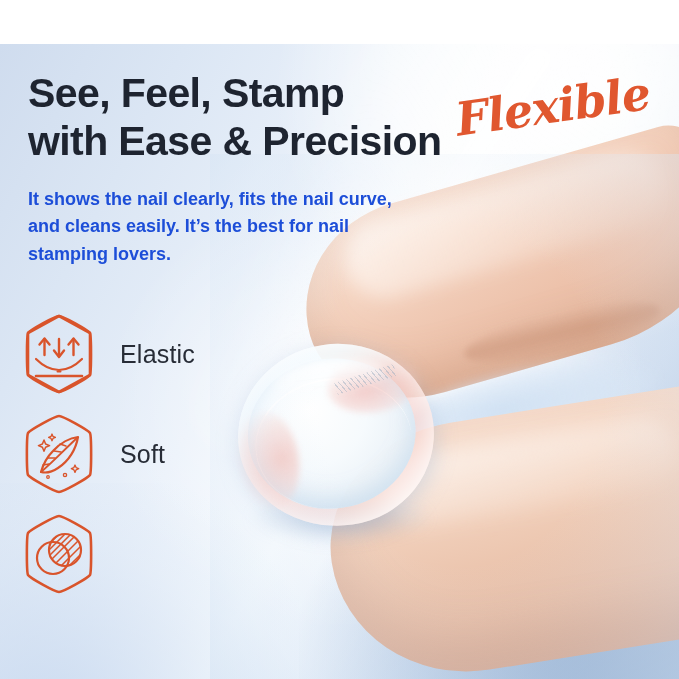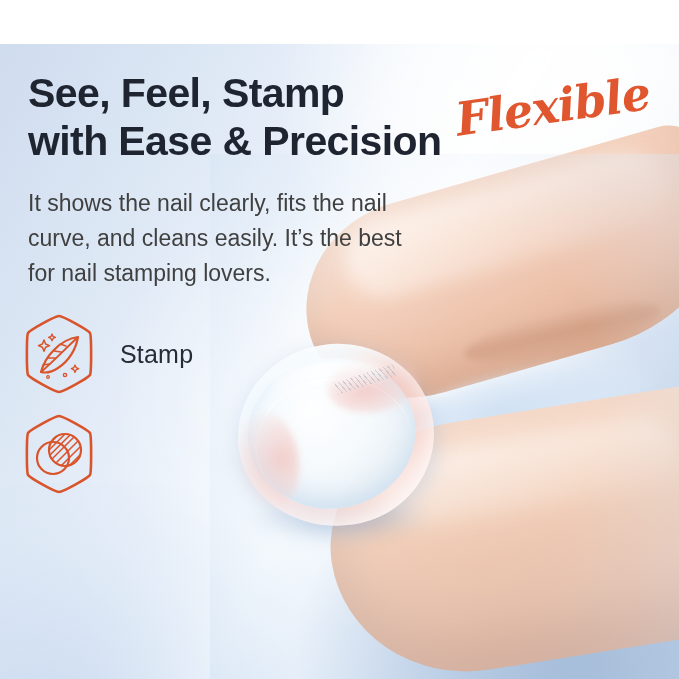--- a/index.html
+++ b/index.html
@@ -287,24 +287,24 @@
     font-weight: 700;
     letter-spacing: -1px;
     transform: rotate(-8deg);
     text-align: left;
   }
   .subcopy {
     position: absolute;
     left: 28px;
     top: 142px;
     width: 400px;
-    color: #404040;
-    font-size: 23px;
+    color: #1d4ed8;
+    font-size: 18px;
     line-height: 1.52;
-    font-weight: 400;
+    font-weight: 700;
   }
 
   
   .features {
     position: absolute;
     left: 20px;
     top: 260px;
     width: 300px;
   }
   .feature-row {
@@ -362,20 +362,44 @@
     <div class="photo-blend"></div>
   </div>
 
   <div class="headline">See, Feel, Stamp
 with Ease &amp; Precision</div>
   <div class="flexible">Flexible</div>
   <div class="subcopy">It shows the nail clearly, fits the nail curve, and cleans easily. It’s the best for nail stamping lovers.</div>
 
   <div class="features">
 
+    <div class="feature-row">
+      <div class="hex">
+        <svg viewBox="0 0 78 82" fill="none" stroke="#d9542b" stroke-width="2.4" stroke-linecap="round" stroke-linejoin="round">
+          <path d="M39 3 L70 20 V62 L39 79 L8 62 V20 Z" rx="8" stroke-width="2.6" style="stroke-linejoin:round"></path>
+          <path d="M39 3 C43 3 68 17 70 20 C71.5 23 71.5 59 70 62 C68 65 43 79 39 79
+                   C35 79 10 65 8 62 C6.5 59 6.5 23 8 20 C10 17 35 3 39 3 Z"></path>
+
+          <path d="M24.5 42 V26"></path>
+          <path d="M19.5 31.5 L24.5 25.5 L29.5 31.5"></path>
+
+          <path d="M39 26 V43"></path>
+          <path d="M34 37.5 L39 44 L44 37.5"></path>
+
+          <path d="M53.5 42 V26"></path>
+          <path d="M48.5 31.5 L53.5 25.5 L58.5 31.5"></path>
+
+          <path d="M16 46 C24 54 32 57 39 57 C46 57 54 54 62 46" stroke-width="2.2"></path>
+          <path d="M37.5 58.5 h3" stroke-width="2"></path>
+
+          <path d="M16 63 H62" stroke-width="2.6"></path>
+        </svg>
+      </div>
+      <div class="feature-label">Elastic</div>
+    </div>
 
     <div class="feature-row">
       <div class="hex">
         <svg viewBox="0 0 78 82" fill="none" stroke="#d9542b" stroke-width="2.4" stroke-linecap="round" stroke-linejoin="round">
           <path d="M39 3 C43 3 68 17 70 20 C71.5 23 71.5 59 70 62 C68 65 43 79 39 79
                    C35 79 10 65 8 62 C6.5 59 6.5 23 8 20 C10 17 35 3 39 3 Z" stroke-width="2.6"></path>
 
           <path d="M58 24 C56 36 49 48 38 55 C32 59 25 60 21 59 C23 52 27 44 33 38
                    C40 30 50 25 58 24 Z" stroke-width="2.2"></path>
 
@@ -386,21 +410,21 @@
           <path d="M35 45 L28 45" stroke-width="1.6"></path>
           <path d="M29 51 L23 52" stroke-width="1.6"></path>
 
           <path d="M24 27 l1.6 4 4 1.6 -4 1.6 -1.6 4 -1.6 -4 -4 -1.6 4 -1.6 Z" stroke-width="1.5"></path>
           <path d="M32 21 l1 2.4 2.4 1 -2.4 1 -1 2.4 -1 -2.4 -2.4 -1 2.4 -1 Z" stroke-width="1.3"></path>
           <path d="M55 52 l1.1 2.6 2.6 1.1 -2.6 1.1 -1.1 2.6 -1.1 -2.6 -2.6 -1.1 2.6 -1.1 Z" stroke-width="1.3"></path>
           <circle cx="45" cy="62" r="1.6" stroke-width="1.4"></circle>
           <circle cx="28" cy="64" r="1.3" stroke-width="1.3"></circle>
         </svg>
       </div>
-      <div class="feature-label">Stamp</div>
+      <div class="feature-label">Soft</div>
     </div>
 
     <div class="feature-row">
       <div class="hex">
         <svg viewBox="0 0 78 82" fill="none" stroke="#d9542b" stroke-width="2.4" stroke-linecap="round" stroke-linejoin="round">
           <path d="M39 3 C43 3 68 17 70 20 C71.5 23 71.5 59 70 62 C68 65 43 79 39 79
                    C35 79 10 65 8 62 C6.5 59 6.5 23 8 20 C10 17 35 3 39 3 Z" stroke-width="2.6"></path>
           <defs>
             <clipPath id="clipHatch">
               <circle cx="45" cy="37" r="16"></circle>

